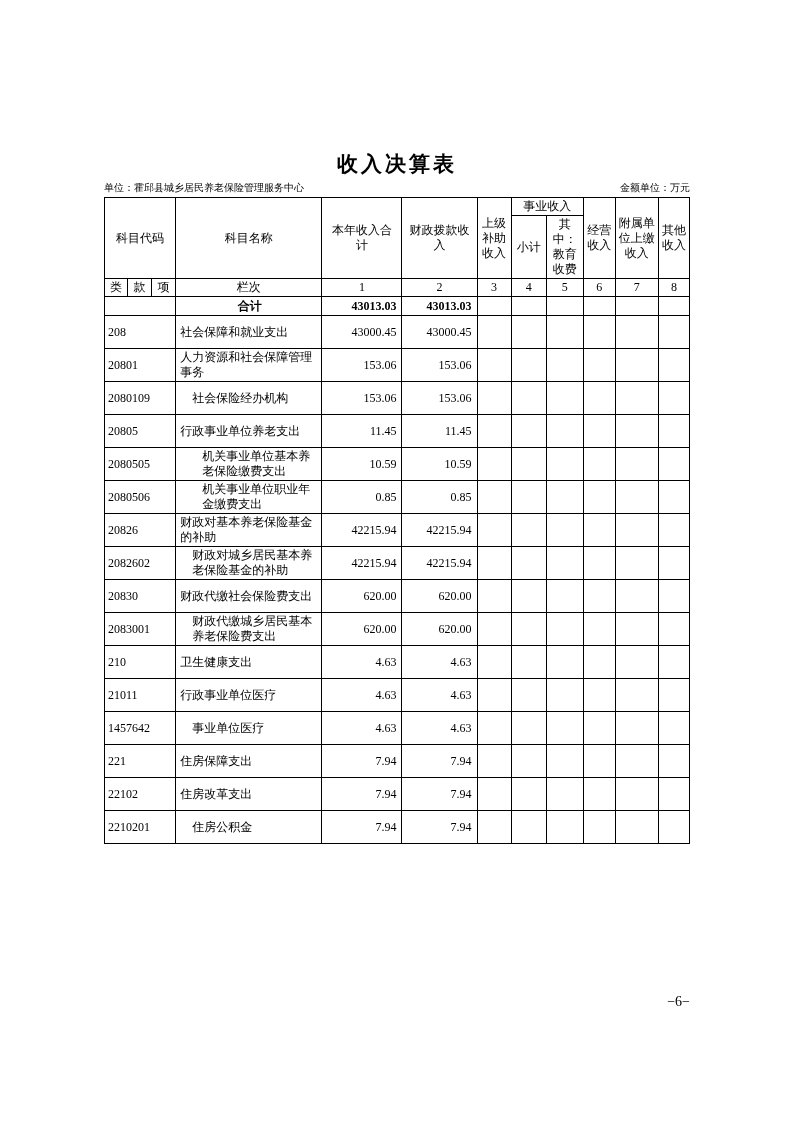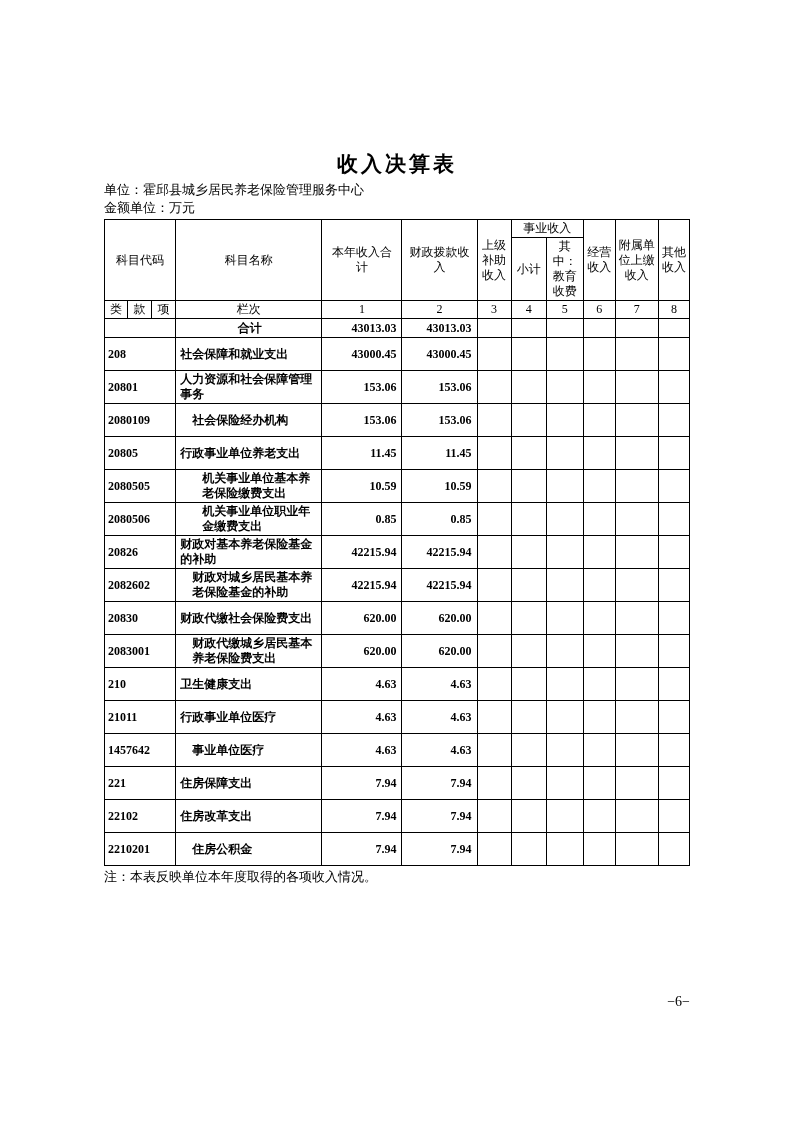--- a/index.html
+++ b/index.html
@@ -5,34 +5,34 @@
   html, body { margin: 0; padding: 0; }
   body {
     width: 794px; height: 1122px;
     background: #ffffff; color: #000000;
     position: relative;
     font-family: "Liberation Serif", "DejaVu Serif", serif;
   }
   .content { position: absolute; left: 104px; top: 150px; width: 586px; }
   .title { text-align: center; font-size: 21px; font-weight: bold; letter-spacing: 3px; }
   .pub-code { text-align: right; font-size: 13px; margin-top: 11px; }
-  .meta-row { display: flex; justify-content: space-between; font-size: 13px; margin-top: 3px; flex-direction: column; }
+  .meta-row { display: flex; justify-content: space-between; font-size: 10px; margin-top: 3px; }
   table { width: 100%; border-collapse: collapse; table-layout: fixed; font-size: 12px; margin-top: 2px; }
   th, td { border: 1px solid #000; padding: 1px 2px; overflow: hidden; }
   th { font-weight: normal; text-align: center; vertical-align: middle; white-space: pre-line; line-height: 1.25; margin-top: 27px; }
   tr.hr1 { height: 18px; }
   tr.hr2 { height: 60px; }
   tr.hr3 { height: 18px; }
   td { vertical-align: middle; line-height: 15px; word-break: break-all; }
   td.code { text-align: left; padding-left: 3px; }
   td.name { text-align: left; padding-left: 4px; }
   td.name.indent-1 { padding-left: 16px; }
   td.name.indent-2 { padding-left: 26px; }
   td.num { text-align: right; padding-right: 5px; }
-  tbody tr { height: 33px; font-weight: bold; }
+  tbody tr { height: 33px; }
   tr.total-row { height: 19px; font-weight: bold; }
   tr.total-row td.total-label { text-align: center; }
   .note { font-size: 13px; margin-top: 2px; }
   .page-num { position: absolute; right: 104px; top: 994px; font-size: 14px; }
 </style>
 </head>
 <body>
 
 <div class="content">
 
@@ -301,16 +301,15 @@
           <td class="num"></td>
           <td class="num"></td>
           <td class="num"></td>
           <td class="num"></td>
           <td class="num"></td>
           <td class="num"></td>
         </tr>
       </tbody>
   </table>
 
-  <div class="note">注：本表反映单位本年度取得的各项收入情况。</div>
 </div>
 
 <div class="page-num">−6−</div>
 
 </body></html>

